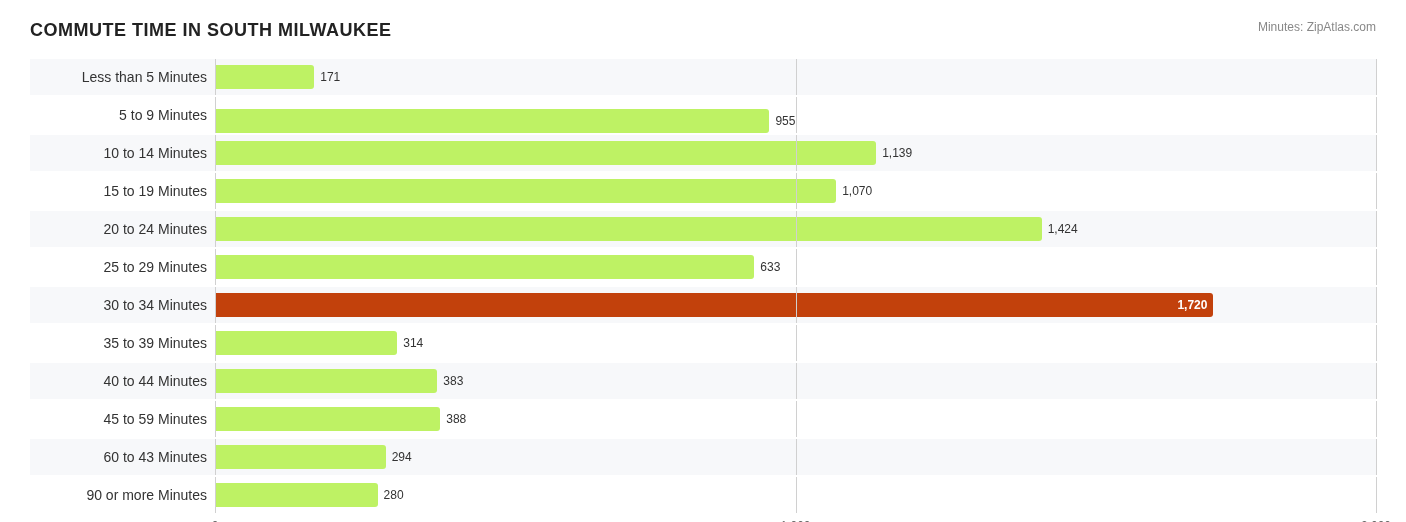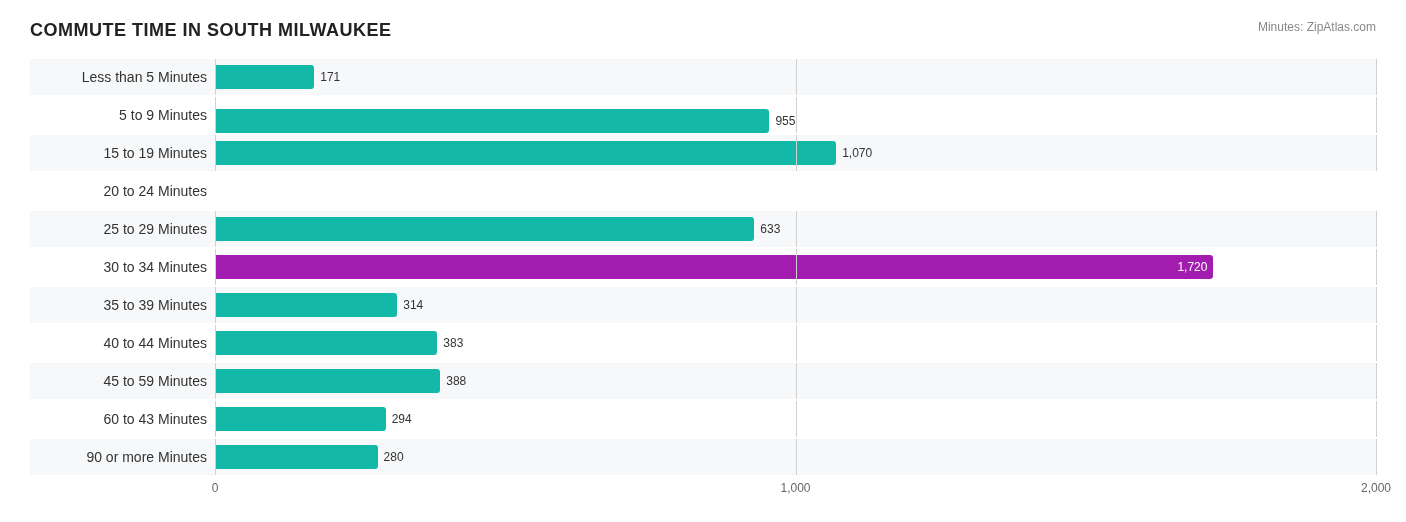--- a/index.html
+++ b/index.html
@@ -59,21 +59,21 @@
     .bar-track {
       flex: 1;
       position: relative;
       height: 100%;
       display: flex;
       align-items: center;
     }
     .bar-fill {
       height: 24px;
       border-radius: 0 3px 3px 0;
-      background: #14b8a6;
+      background: #bef264;
       position: relative;
     }
     .bar-value {
       position: absolute;
       left: calc(100% + 6px);
       font-size: 12px;
       color: #333;
       white-space: nowrap;
       top: 50%;
       transform: translateY(-50%);
@@ -138,51 +138,70 @@
         <div class="bar-track" style="position: relative; align-items: flex-end;">
           <div class="grid-line" style="left: 0%;"></div>
           <div class="grid-line" style="left: 50%;"></div>
           <div class="grid-line" style="left: 100%;"></div>
           <div class="bar-fill" style="width: 47.75%;">
             <span class="bar-value">955</span>
           </div>
         </div>
       </div>
       <div class="bar-row">
+        <div class="bar-label">10 to 14 Minutes</div>
+        <div class="bar-track" style="position: relative;">
+          <div class="grid-line" style="left: 0%;"></div>
+          <div class="grid-line" style="left: 50%;"></div>
+          <div class="grid-line" style="left: 100%;"></div>
+          <div class="bar-fill" style="width: 56.95%;">
+            <span class="bar-value">1,139</span>
+          </div>
+        </div>
+      </div>
+      <div class="bar-row">
         <div class="bar-label">15 to 19 Minutes</div>
         <div class="bar-track" style="position: relative;">
           <div class="grid-line" style="left: 0%;"></div>
           <div class="grid-line" style="left: 50%;"></div>
           <div class="grid-line" style="left: 100%;"></div>
           <div class="bar-fill" style="width: 53.5%; padding-left: 18px;">
             <span class="bar-value">1,070</span>
           </div>
         </div>
       </div>
       <div class="bar-row">
         <div class="bar-label">20 to 24 Minutes</div>
+        <div class="bar-track" style="position: relative;">
+          <div class="grid-line" style="left: 0%;"></div>
+          <div class="grid-line" style="left: 50%;"></div>
+          <div class="grid-line" style="left: 100%;"></div>
+          <div class="bar-fill" style="width: 71.2%;">
+            <span class="bar-value">1,424</span>
+          </div>
+        </div>
       </div>
       <div class="bar-row">
         <div class="bar-label">25 to 29 Minutes</div>
         <div class="bar-track" style="position: relative;">
           <div class="grid-line" style="left: 0%;"></div>
           <div class="grid-line" style="left: 50%;"></div>
           <div class="grid-line" style="left: 100%;"></div>
           <div class="bar-fill" style="width: 46.45%;">
             <span class="bar-value">633</span>
           </div>
         </div>
       </div>
       <div class="bar-row">
         <div class="bar-label">30 to 34 Minutes</div>
         <div class="bar-track" style="position: relative;">
           <div class="grid-line" style="left: 0%;"></div>
           <div class="grid-line" style="left: 50%;"></div>
           <div class="grid-line" style="left: 100%;"></div>
-          <div class="bar-fill" style="width: 86%; background: #a21caf;">
+          <div class="bar-fill" style="width: 86%; background: #c2410c; font-weight: bold;">
             <span class="bar-value inside">1,720</span>
           </div>
         </div>
       </div>
       <div class="bar-row">
         <div class="bar-label">35 to 39 Minutes</div>
         <div class="bar-track" style="position: relative;">
           <div class="grid-line" style="left: 0%;"></div>
           <div class="grid-line" style="left: 50%;"></div>
           <div class="grid-line" style="left: 100%;"></div>

